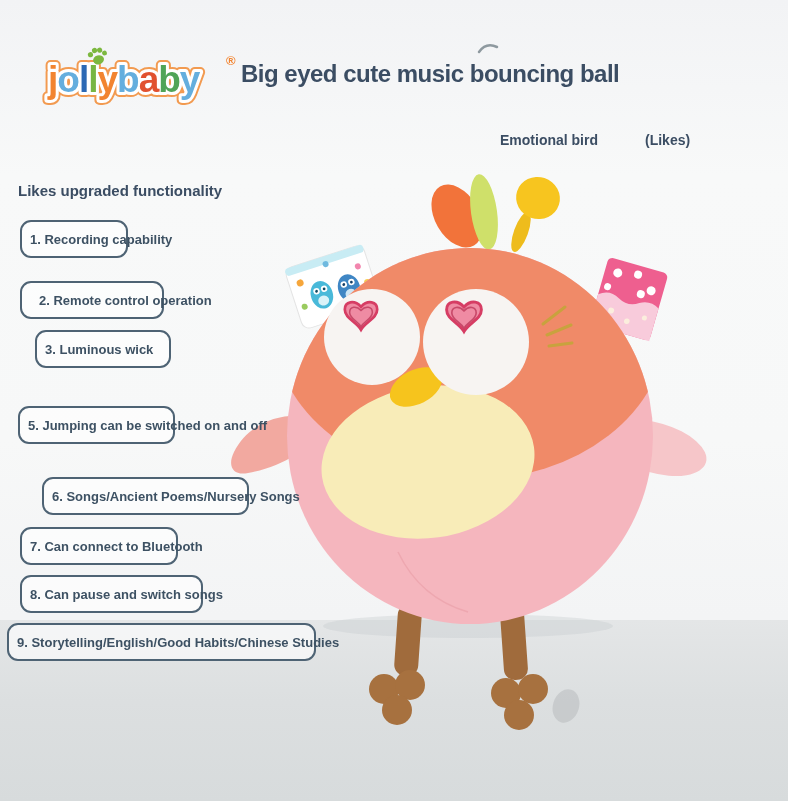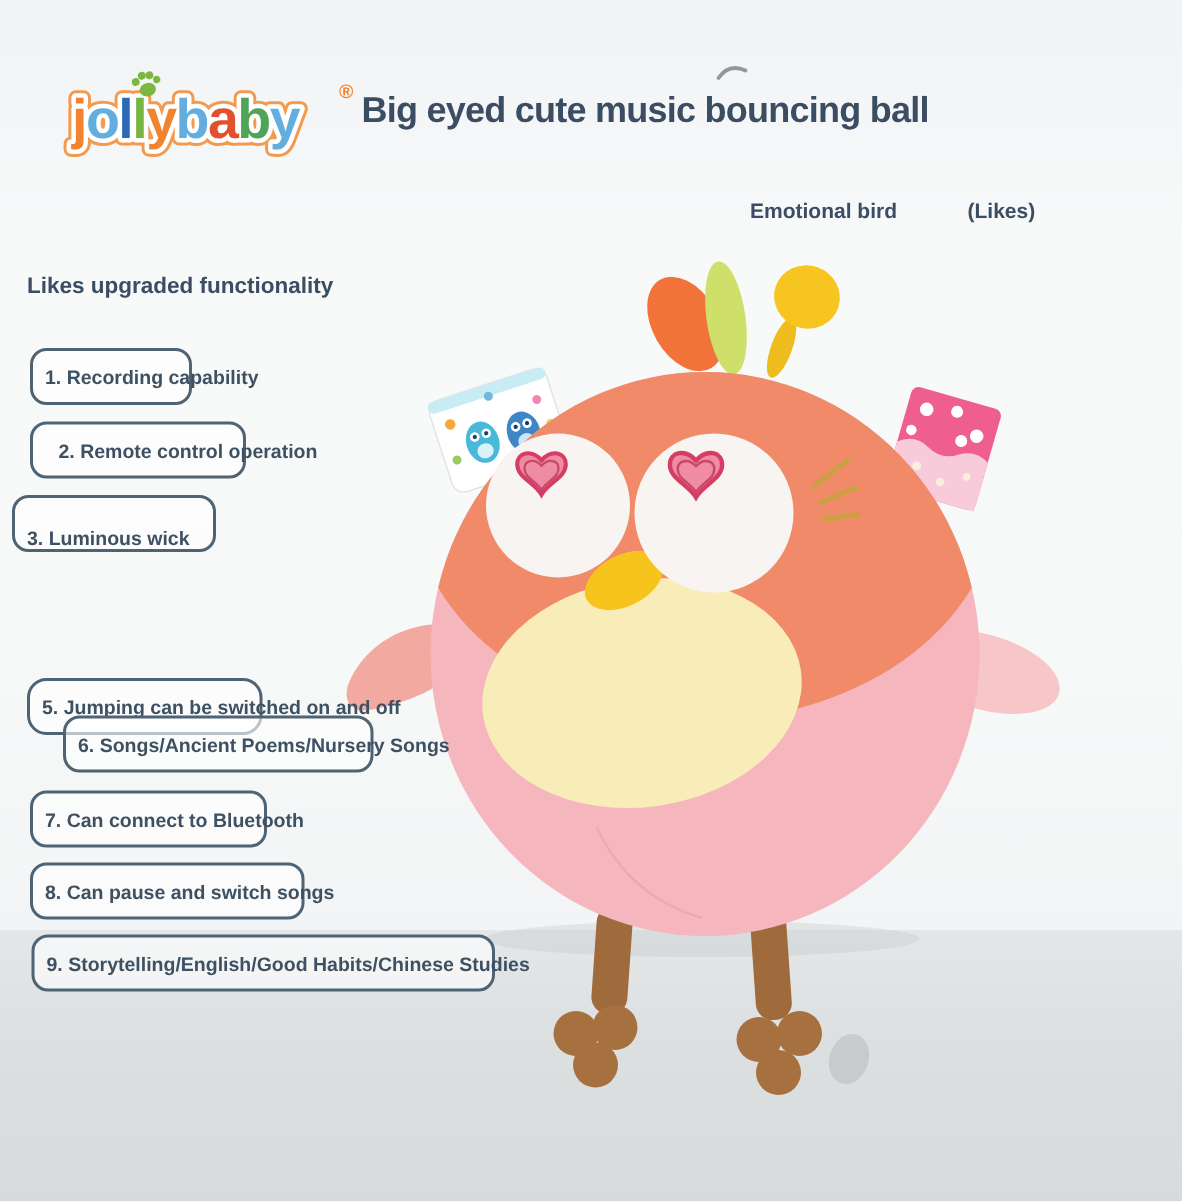--- a/index.html
+++ b/index.html
@@ -20,29 +20,29 @@
     font-size:24px;font-weight:700;letter-spacing:-0.5px;color:#3b4d63;white-space:nowrap;
   }
   .sub-left{position:absolute;left:500px;top:132px;font-size:14px;font-weight:700;color:#3b4d63;z-index:2;}
   .sub-right{position:absolute;left:633px;top:132px;font-size:14px;font-weight:700;color:#3b4d63;z-index:2;margin-left:12px;}
   .features-heading{position:absolute;left:18px;top:182px;font-size:15px;font-weight:700;color:#3b4d63;z-index:2;}
   .feature-box{
     position:absolute;height:34px;border:2px solid #4e6374;border-radius:11px;
     background:rgba(255,255,255,0.62);display:flex;align-items:center;
     padding-left:8px;font-size:13px;font-weight:700;color:#3d5163;white-space:nowrap;z-index:2;
   }
-  .fb1{left:20px;top:232px;width:96px;text-align:center;}
+  .fb1{left:20px;top:220px;width:96px;text-align:center;}
   .fb2{left:20px;top:281px;width:123px;padding-left:17px;}
-  .fb3{left:8px;top:330px;width:124px;align-items:flex-end;}
+  .fb3{left:35px;top:330px;width:124px;}
   .fb4{left:18px;top:381px;width:148px;}
-  .fb5{left:18px;top:452px;width:145px;border-radius:13px;}
+  .fb5{left:18px;top:406px;width:145px;}
   .fb6{left:18px;top:477px;width:195px;margin-left:24px;}
   .fb7{left:20px;top:527px;width:146px;}
   .fb8{left:20px;top:575px;width:171px;}
-  .fb9{left:21px;top:623px;width:297px;}
+  .fb9{left:7px;top:623px;width:297px;}
   
   .logo-front tspan:nth-of-type(1){fill:#f28430;}
   .logo-front tspan:nth-of-type(2){fill:#64aede;}
   .logo-front tspan:nth-of-type(3){fill:#2c69b4;}
   .logo-front tspan:nth-of-type(4){fill:#78b643;}
   .logo-front tspan:nth-of-type(5){fill:#f28430;}
   .logo-front tspan:nth-of-type(6){fill:#64aede;}
   .logo-front tspan:nth-of-type(7){fill:#e1512f;}
   .logo-front tspan:nth-of-type(8){fill:#50a457;}
   .logo-front tspan:nth-of-type(9){fill:#64aede;}

